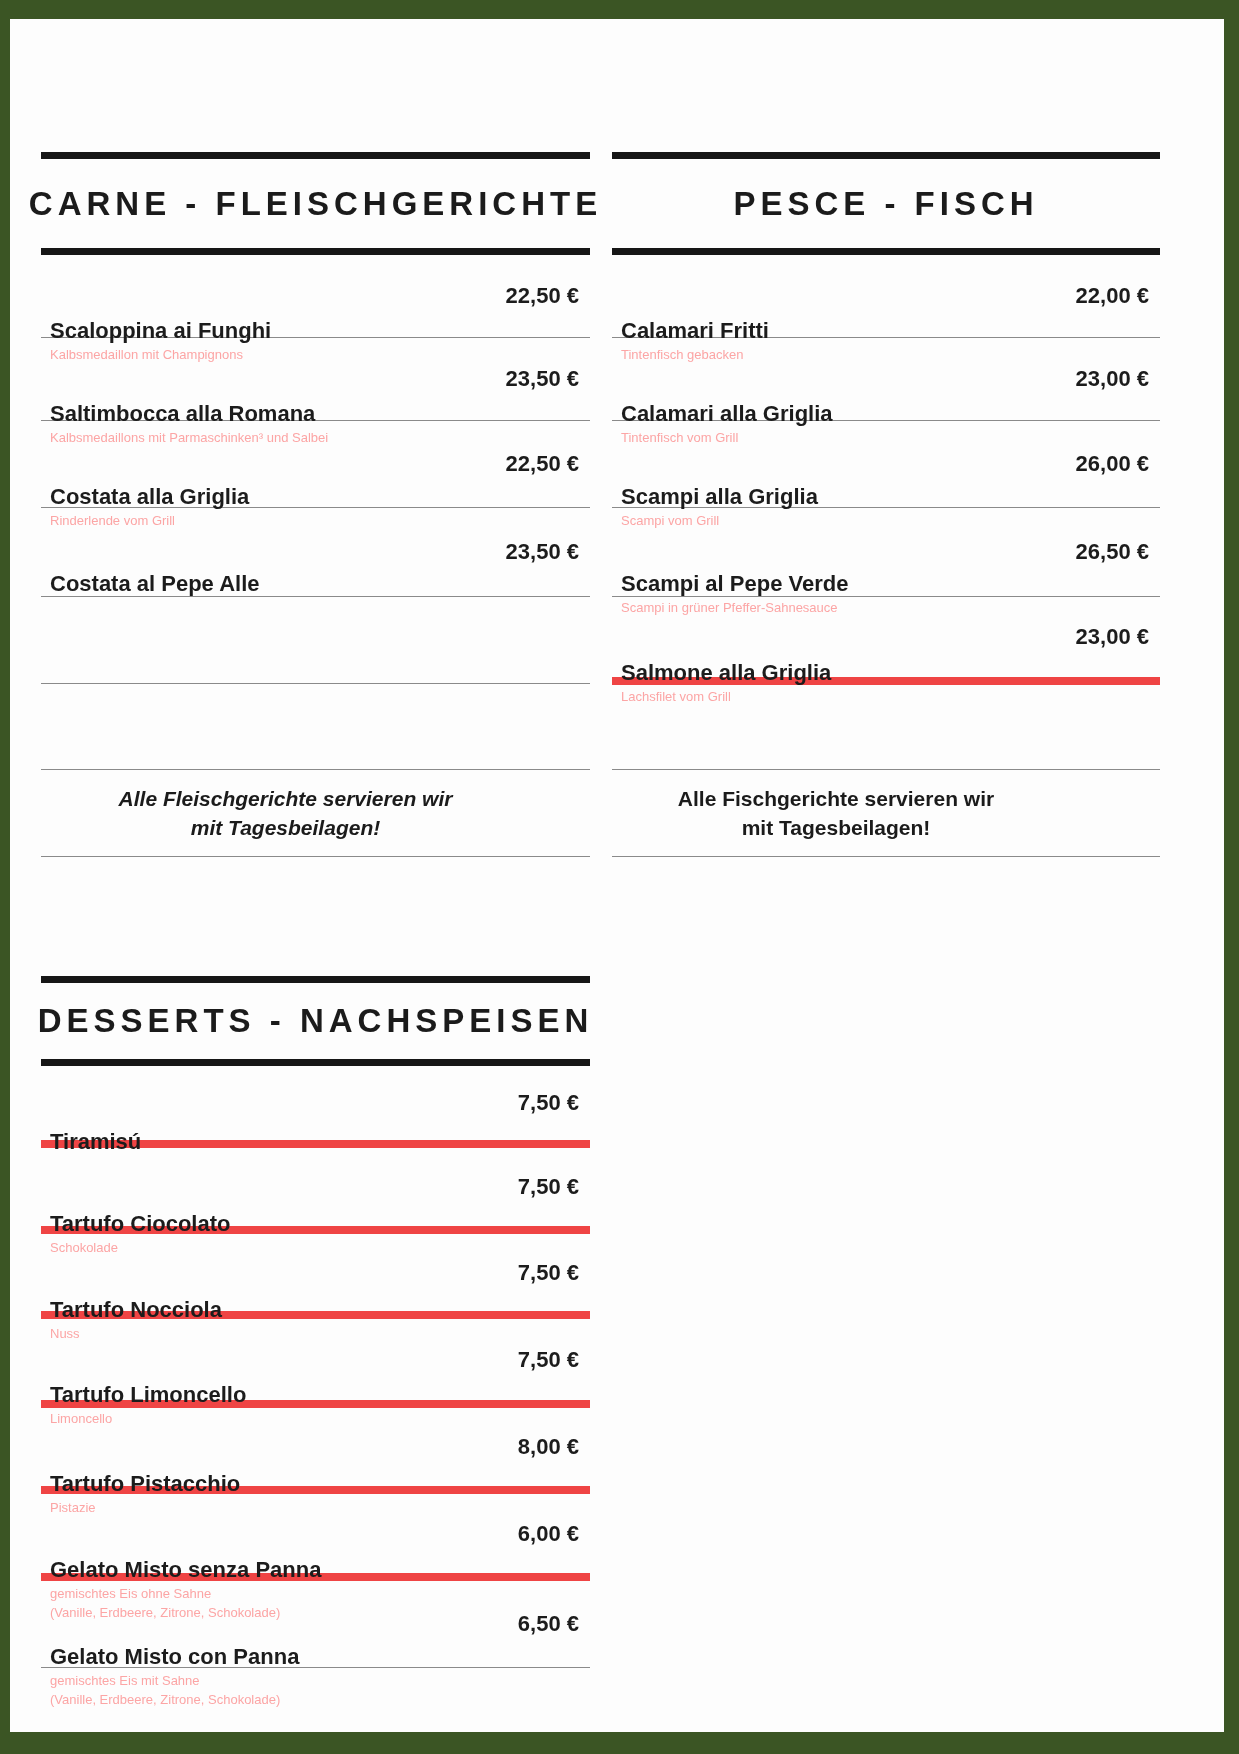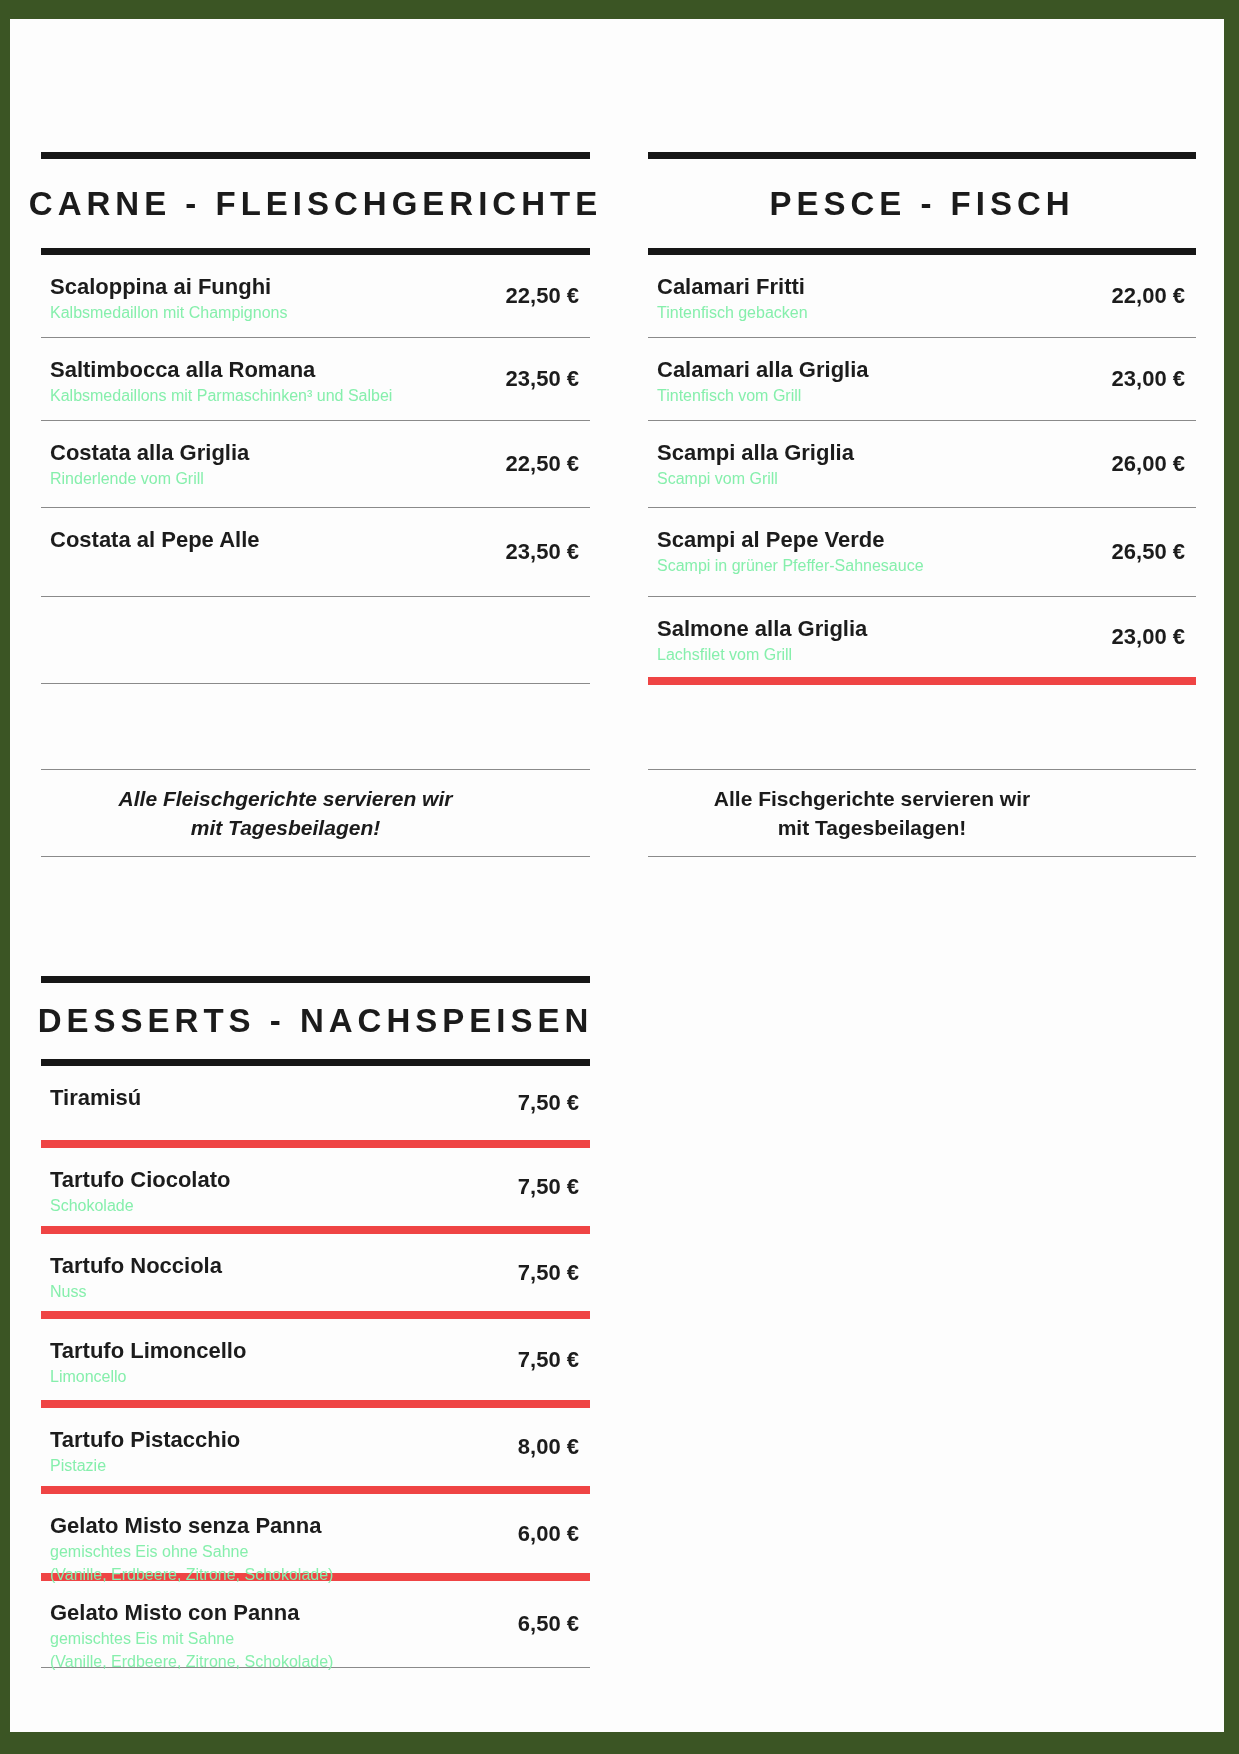--- a/index.html
+++ b/index.html
@@ -15,42 +15,42 @@
     overflow:hidden;
   }
   .paper{
     position:absolute;
     left:10px;top:19px;
     width:1214px;height:1713px;
     background:#fdfdfd;
   }
   .section{position:absolute;}
   .section-carne{left:41px;top:152px;width:549px;}
-  .section-pesce{left:648px;top:152px;width:548px;}
+  .section-pesce{left:612px;top:152px;width:548px;}
   .section-desserts{left:41px;top:976px;width:549px;}
 
   .bar{height:7px;background:#161616;}
   .heading{
     height:89px;
     display:flex;align-items:center;justify-content:center;
     font-size:33px;font-weight:bold;color:#1b1b1b;
     letter-spacing:5px;white-space:nowrap;
   }
   .heading-sm{height:76px;}
 
   .row{
     display:flex;align-items:center;
     box-sizing:border-box;
     border-bottom:1px solid #8a8a8a;
     padding-left:9px;
   }
   .row.dark{border-bottom:8px solid #ef4444;}
-  .row .content{flex:1;align-self:flex-start;padding-top:19px;min-width:0;}
+  .row .content{flex:1;align-self:flex-start;padding-top:19px;min-width:0;margin-top:44px;}
   .name{font-size:22px;font-weight:bold;color:#1c1c1c;line-height:1.2;}
-  .desc{font-size:16px;color:#86efac;line-height:1.22;margin-top:3px;}
+  .desc{font-size:13px;color:#fca5a5;line-height:1.22;margin-top:3px;}
   .price{
     font-size:22px;font-weight:bold;color:#1c1c1c;
     padding-right:11px;white-space:nowrap;
   }
 
   .h82{height:82px}.h83{height:83px}.h85{height:85px}.h86{height:86px}
   .h87{height:87px}.h88{height:88px}.h89{height:89px}
 
   .empty-row{box-sizing:border-box;border-bottom:1px solid #8a8a8a;}
 

